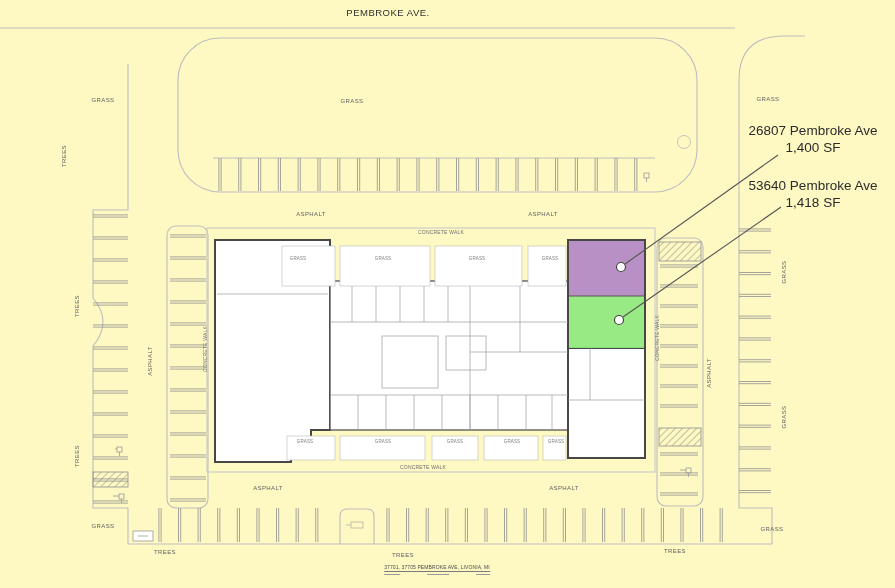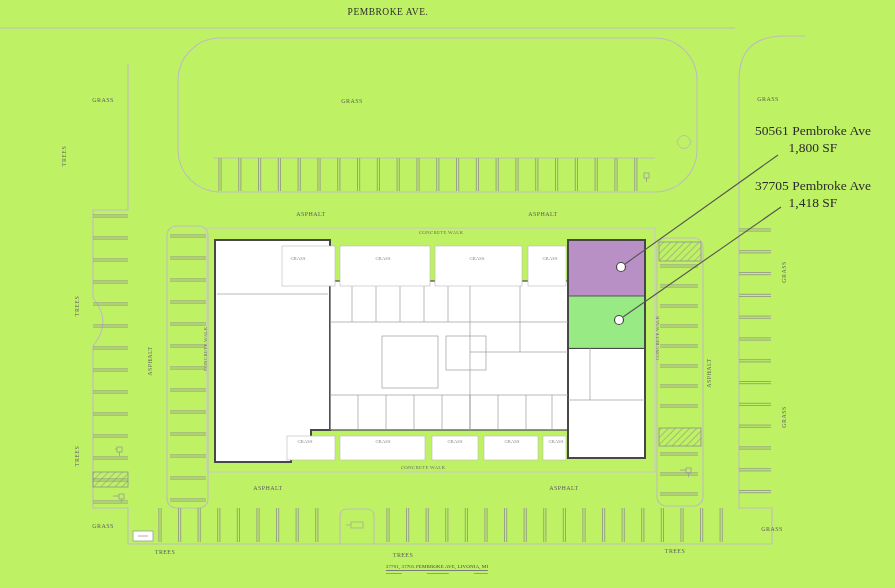--- a/index.html
+++ b/index.html
@@ -1,17 +1,17 @@
 <!DOCTYPE html>
 <html><head>
 <meta charset="utf-8">
 <style>
   html,body{margin:0;padding:0;background:#fff;}
-  #stage{position:relative;width:895px;height:588px;background:#bef264;overflow:hidden;
-         font-family:Liberation Serif, serif;}
+  #stage{position:relative;width:895px;height:588px;background:#fef9c3;overflow:hidden;
+         font-family:Liberation Sans, sans-serif;}
   #plan-svg{position:absolute;left:0;top:0;z-index:1;}
   .lbl{position:absolute;z-index:2;white-space:nowrap;color:#5f5f5f;font-size:6px;
        letter-spacing:.4px;transform:translate(-50%,-50%);}
   .lbl.v{transform:translate(-50%,-50%) rotate(-90deg);}
   .lbl.walk{font-size:5px;color:#6f6f6f;letter-spacing:.2px;}
   .lbl.walk.v{transform:translate(-50%,-50%) rotate(-90deg);}
   .lbl.tiny{font-size:4.5px;color:#808080;letter-spacing:.1px;}
   .lbl.street{font-size:9.5px;color:#2f2f2f;letter-spacing:.5px;font-weight:500;}
   .ann{position:absolute;z-index:3;width:160px;text-align:center;font-size:13.5px;
        line-height:1.28;color:#2b2b2b;cursor:pointer;}
@@ -350,25 +350,25 @@
   <div class="lbl tiny" style="left:383px;top:258px">GRASS</div>
   <div class="lbl tiny" style="left:477px;top:258px">GRASS</div>
   <div class="lbl tiny" style="left:550px;top:258px">GRASS</div>
   <div class="lbl tiny" style="left:305px;top:441px">GRASS</div>
   <div class="lbl tiny" style="left:383px;top:441px">GRASS</div>
   <div class="lbl tiny" style="left:455px;top:441px">GRASS</div>
   <div class="lbl tiny" style="left:512px;top:441px">GRASS</div>
   <div class="lbl tiny" style="left:556px;top:441px">GRASS</div>
 
   <div class="ann" style="left:733px;top:122px">
-    <div>50561 Pembroke Ave</div>
-    <div>1,800 SF</div>
+    <div>26807 Pembroke Ave</div>
+    <div>1,400 SF</div>
   </div>
   <div class="ann" style="left:733px;top:177px">
-    <div>37705 Pembroke Ave</div>
+    <div>53640 Pembroke Ave</div>
     <div>1,418 SF</div>
   </div>
 
   <div class="title-block" style="left:437px;top:564px">
     <div class="addr">37701, 37705 PEMBROKE AVE, LIVONIA, MI</div>
     <div class="fields">
       <span style="width:16px"></span>
         <span style="width:22px"></span>
         <span style="width:14px"></span>
     </div>

